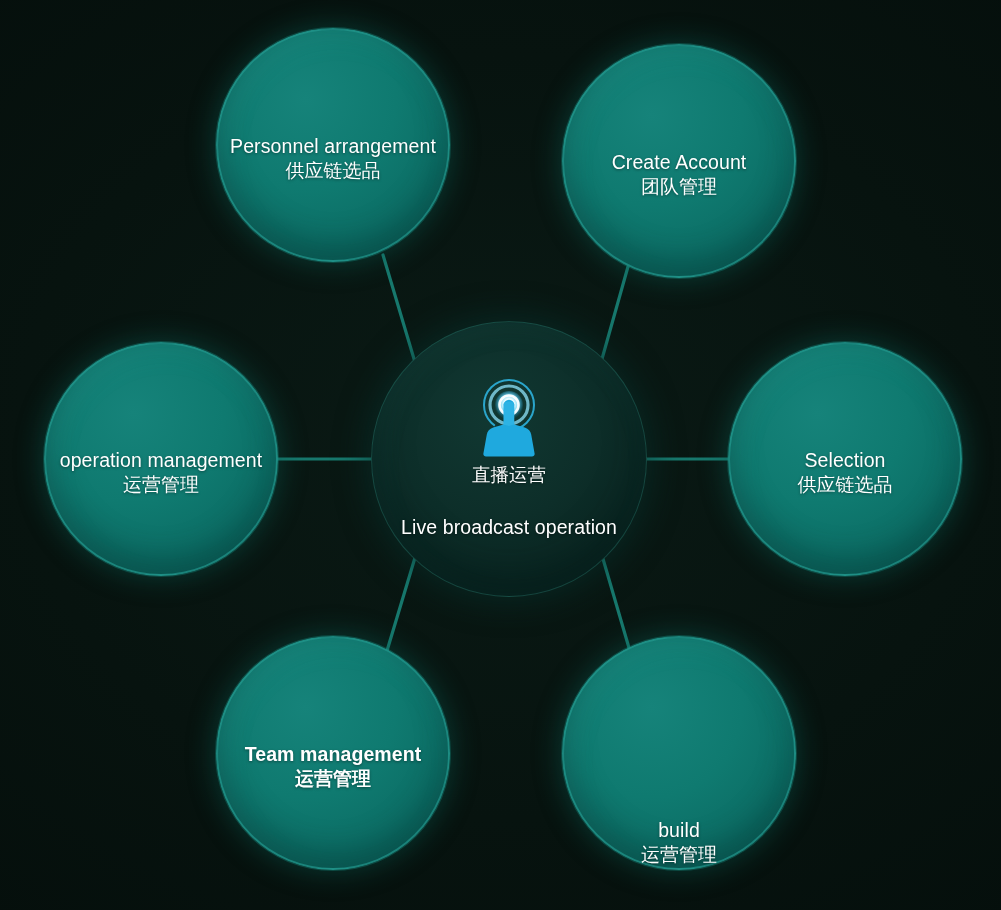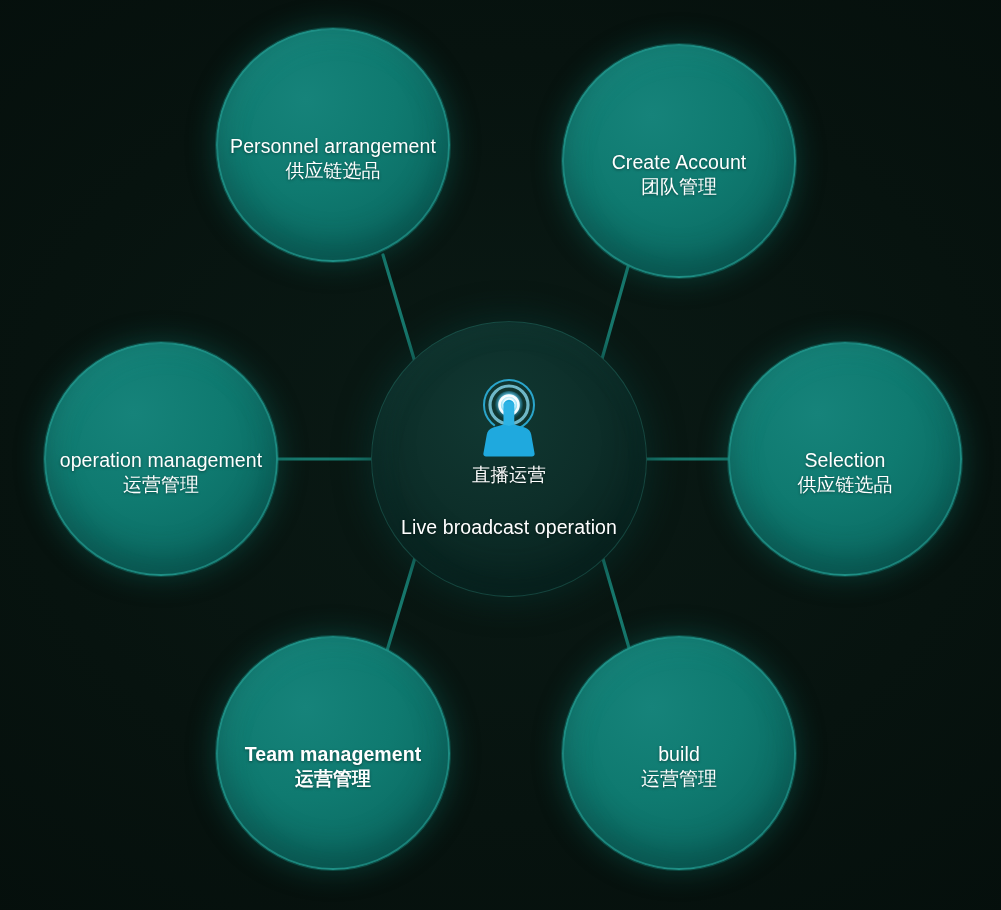--- a/index.html
+++ b/index.html
@@ -124,21 +124,21 @@
     </div>
   </div>
 
   <div class="node node-outer" style="left:728px; top:342px;">
     <div class="label">
       <span class="en">Selection</span>
       <span class="zh">供应链选品</span>
     </div>
   </div>
 
-  <div class="node node-outer" style="left:562px; top:636px;">
+  <div class="node node-outer" style="left:562px; top:636px;align-items:flex-end;">
     <div class="label">
       <span class="en">build</span>
       <span class="zh">运营管理</span>
     </div>
   </div>
 
   <div class="node node-outer" style="left:216px; top:636px;font-weight:bold;">
     <div class="label">
       <span class="en">Team management</span>
       <span class="zh">运营管理</span>

